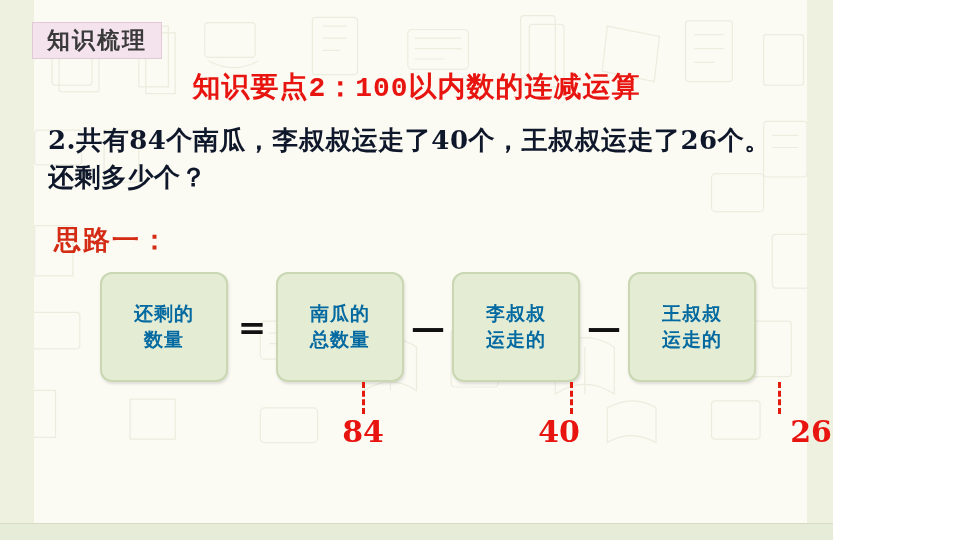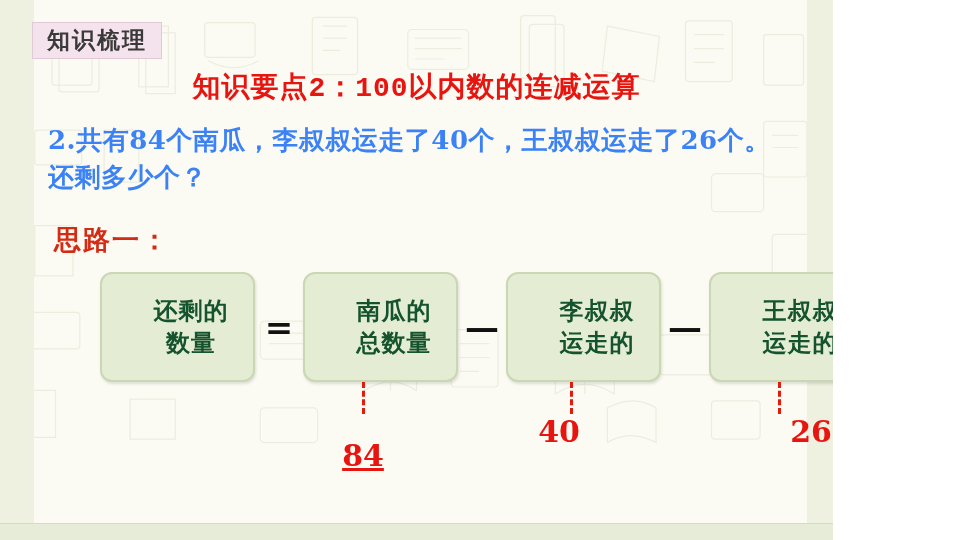--- a/index.html
+++ b/index.html
@@ -75,21 +75,21 @@
     font-weight: bold;
     letter-spacing: 1px;
   }
 
   
   #problem-text {
     position: absolute;
     left: 48px;
     right: 48px;
     top: 122px;
-    color: #3b82f6;
+    color: #0f172a;
     font-family: "DejaVu Serif", "Liberation Serif", serif;
     font-size: 26px;
     font-weight: bold;
     line-height: 1.42;
     letter-spacing: 0.5px;
   }
 
   
   #approach-label {
     position: absolute;
@@ -116,26 +116,25 @@
     height: 106px;
     background: #e4ecd4;
     border: 2px solid #c9d8b2;
     border-radius: 12px;
     box-shadow: 1px 2px 3px rgba(0,0,0,0.12);
     display: flex;
     flex-direction: column;
     align-items: center;
     justify-content: center;
     font-family: "DejaVu Serif", "Liberation Serif", serif;
-    font-size: 24px;
-    font-weight: bold;
-    color: #14532d;
+    font-size: 19px;
+    font-weight: bold;
+    color: #0369a1;
     line-height: 1.35;
     letter-spacing: 1px;
-    padding-left: 27px;
   }
   .op {
     width: 48px;
     text-align: center;
     font-family: "DejaVu Serif", "Liberation Serif", serif;
     font-size: 34px;
     font-weight: bold;
     color: #111;
   }
 
@@ -242,17 +241,17 @@
     <div class="term-box">
       <span>王叔叔</span>
       <span>运走的</span>
     </div>
   </div>
 
   <div class="conn" style="left:362px; top:382px;"></div>
   <div class="conn" style="left:570px; top:382px;"></div>
   <div class="conn" style="left:778px; top:382px;"></div>
 
-  <div class="value" style="left:328px; top:438px;text-decoration:underline;">84</div>
+  <div class="value" style="left:328px; top:414px;">84</div>
   <div class="value" style="left:524px; top:414px;">40</div>
   <div class="value" style="left:776px; top:414px;">26</div>
 
 </div>
 
 </body></html>

